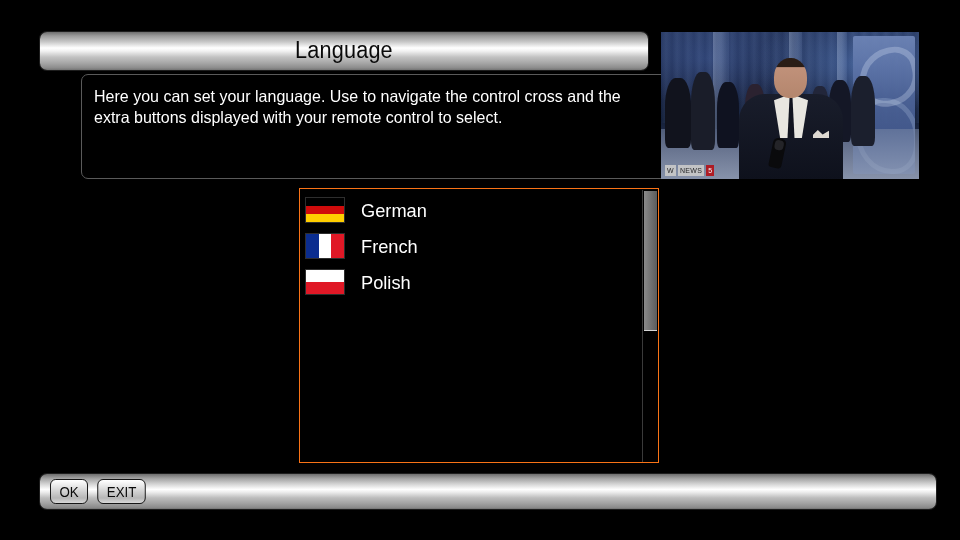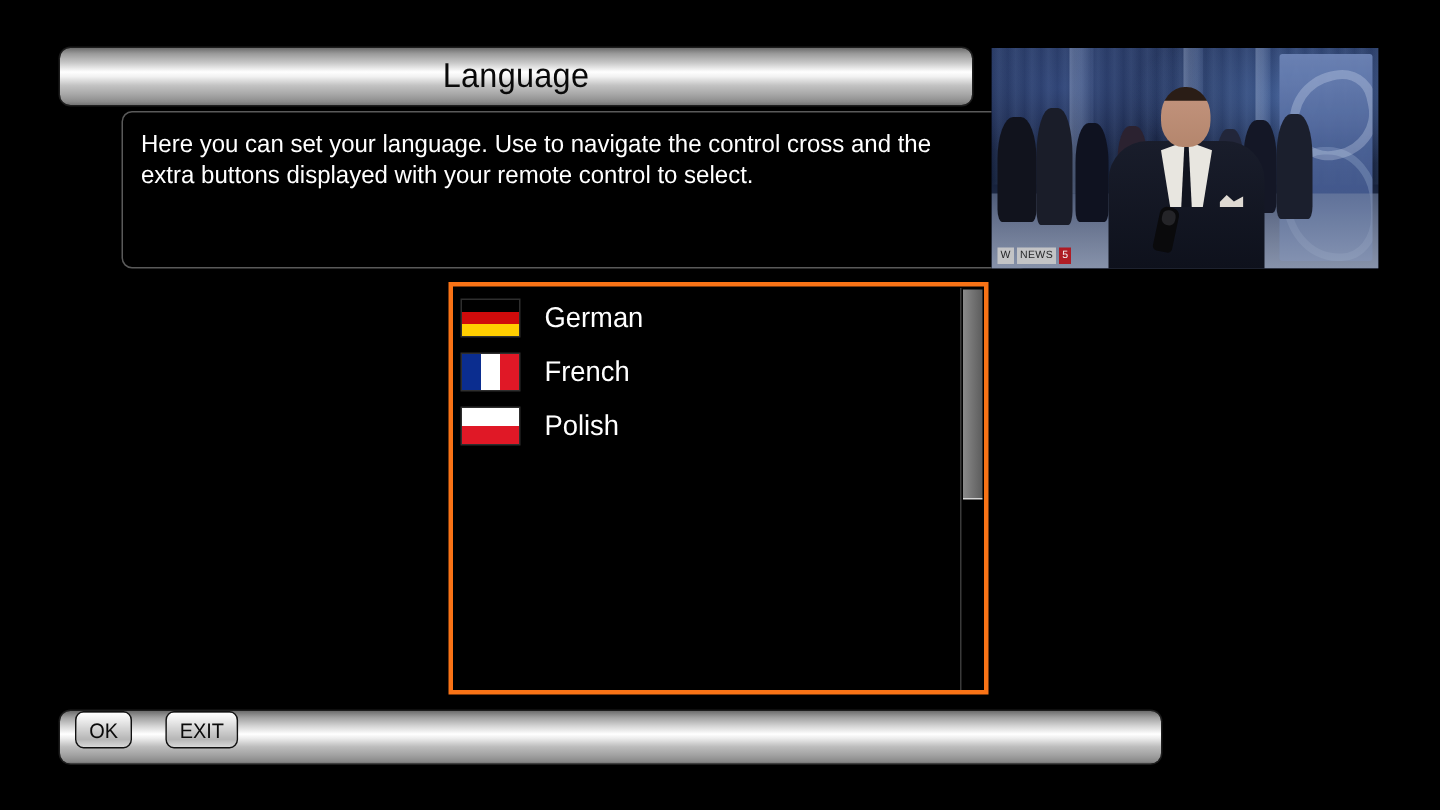--- a/index.html
+++ b/index.html
@@ -219,21 +219,21 @@
   .video .logo .lg-red { background: #b3131a; color: #fff; }
 
   
   .listpanel {
     position: absolute;
     left: 299px;
     top: 188px;
     width: 360px;
     height: 275px;
     background: #000000;
-    border: 3px solid #f97316;
+    border: 1px solid #f97316;
     box-sizing: border-box;
     overflow: hidden;
   }
   .listinner {
     position: absolute;
     left: 0; top: 3px;
     width: 342px;
   }
   .row {
     position: relative;
@@ -321,37 +321,38 @@
     height: 139px;
     background: linear-gradient(to right, #8a8a8a, #6e6e6e 60%, #5c5c5c);
     border-bottom: 1px solid #d6d6d6;
   }
 
   
   .bottombar {
     position: absolute;
     left: 40px;
     top: 474px;
-    width: 734px;
+    width: 896px;
     height: 35px;
     border-radius: 7px;
     background: linear-gradient(to bottom,
         #6d6d6d 0%,
         #a0a0a0 12%,
         #d2d2d2 28%,
         #ffffff 44%,
         #ededed 52%,
         #bdbdbd 68%,
         #a2a2a2 84%,
         #8a8a8a 96%,
         #717171 100%);
     box-shadow: 0 0 0 1px #1d1d1d;
     display: flex;
+    align-items: center;
     padding-left: 9px;
-    gap: 20px;
+    gap: 7px;
     box-sizing: border-box;
   }
   .btn {
     height: 25px;
     min-width: 40px;
     border-radius: 6px;
     border: 1.5px solid #111111;
     background: linear-gradient(to bottom, #ffffff 0%, #f0f0f0 18%, #cfcfcf 52%, #b6b6b6 78%, #d8d8d8 100%);
     display: flex;
     align-items: center;

